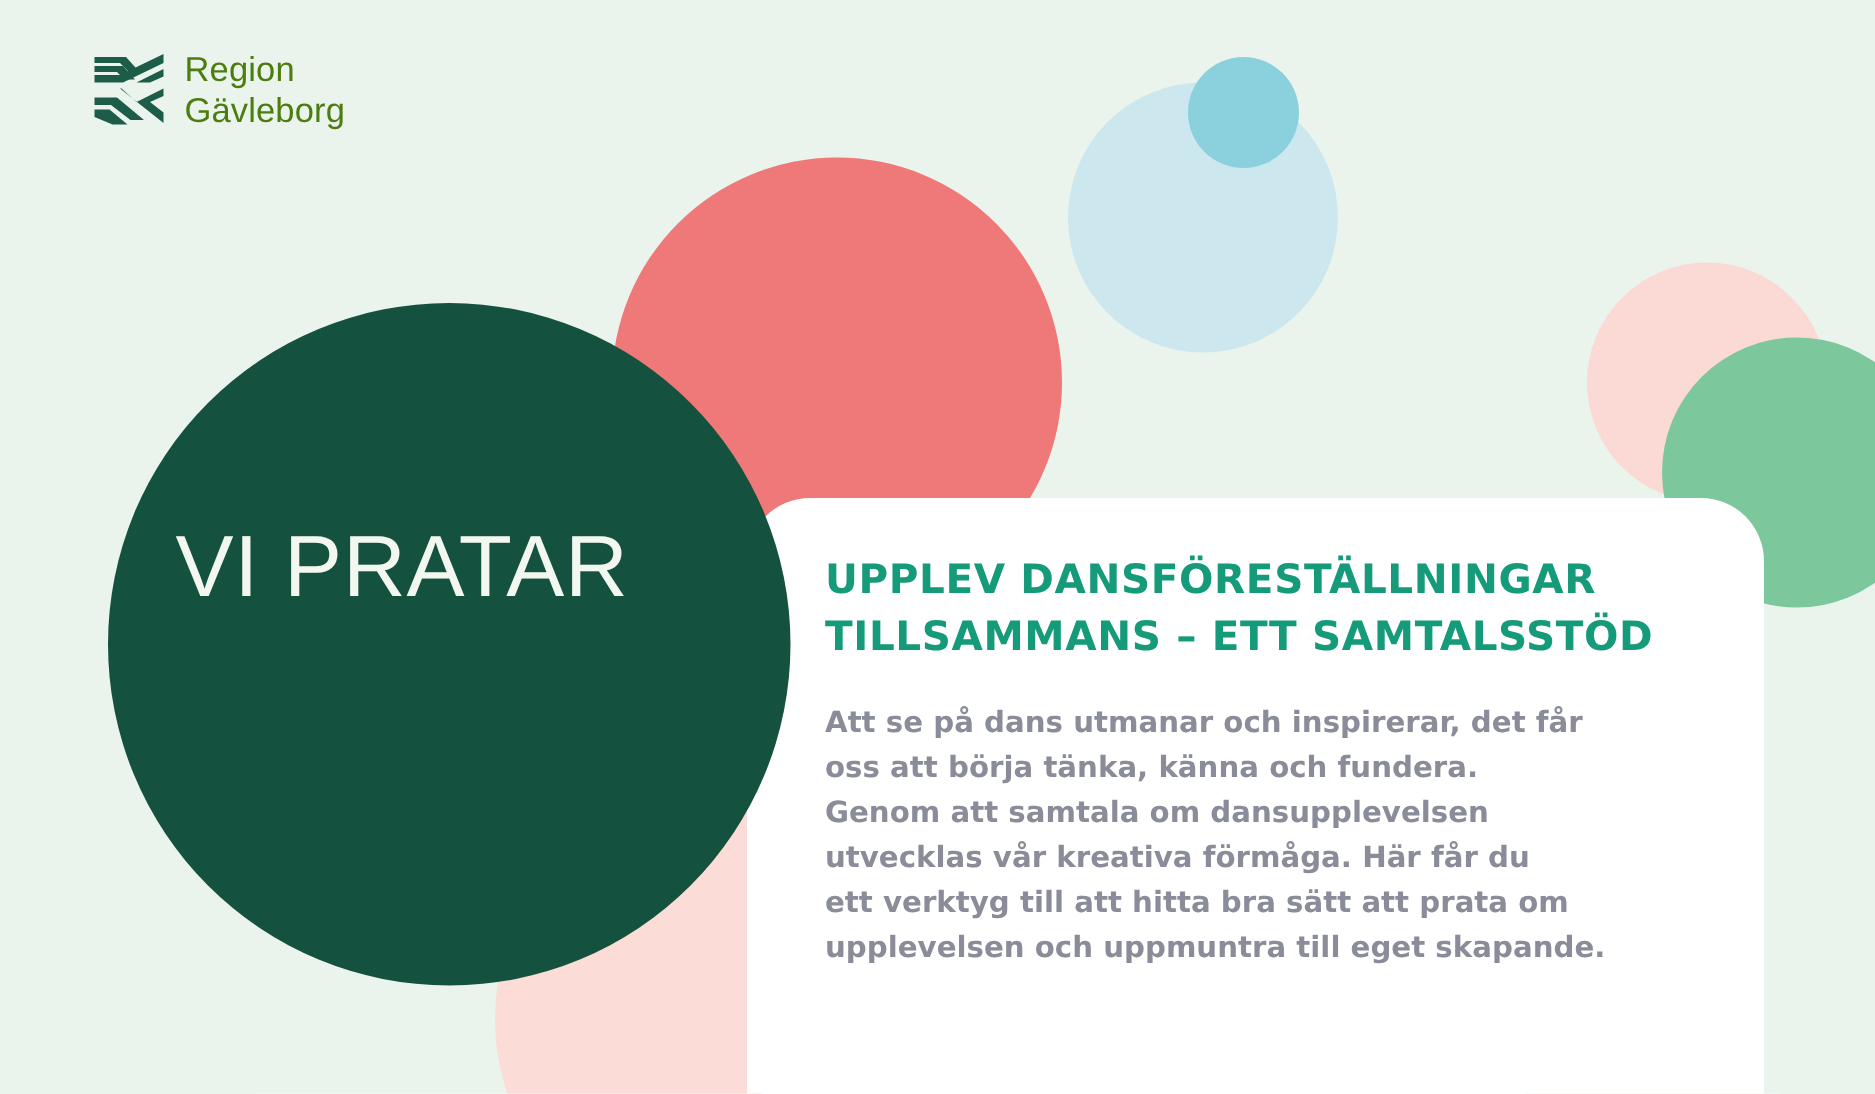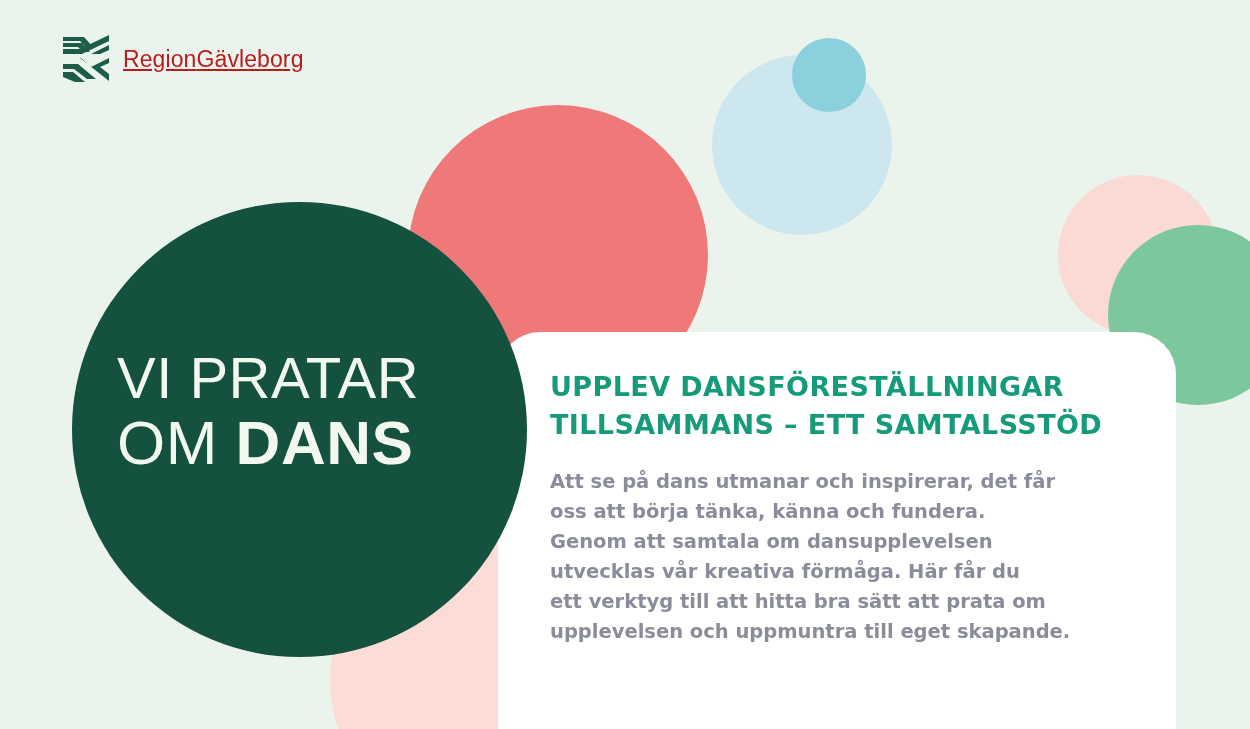--- a/index.html
+++ b/index.html
@@ -141,28 +141,27 @@
     align-items: center;
     gap: 11px;
   }
   .logo-mark {
     width: 52px;
     height: 52px;
     flex: none;
   }
   .logo-words {
     display: flex;
-    flex-direction: row;
-    color: #b91c1c;
+    flex-direction: column;
+    color: #4d7c0f;
     font-family: "Liberation Sans", sans-serif;
     font-size: 23px;
     font-weight: normal;
     line-height: 1.17;
     letter-spacing: 0.1px;
-    text-decoration: underline;
   }
 </style>
 </head>
 <body>
 
 <div id="poster">
 
   <div class="blob blob-coral"></div>
   <div class="blob blob-paleblue"></div>
   <div class="blob blob-cyan"></div>
@@ -179,21 +178,20 @@
 Genom att samtala om dansupplevelsen
 utvecklas vår kreativa förmåga. Här får du
 ett verktyg till att hitta bra sätt att prata om
 upplevelsen och uppmuntra till eget skapande.</p>
     </div>
   </div>
 
   <div class="hero-circle">
     <div class="hero-text">
       <span class="hero-line hero-line-1">VI PRATAR</span>
-      <span class="hero-line hero-line-2"><span>OM </span><span class="hero-strong">DANS</span></span>
     </div>
   </div>
 
   <div class="logo">
     <svg class="logo-mark" viewBox="0 0 52 52">
       <g fill="#1d5c49">
         <path d="M3 4 L24 4 L33 14 L26 14 L20 8 L3 8 Z"></path>
         <path d="M3 10 L22 10 L30 19 L23 19 L18 14 L3 14 Z"></path>
         <path d="M3 16 L20 16 L49 2 L49 8 L22 21 L3 21 Z"></path>
         <path d="M49 12 L31 21 L40 21 L49 17 Z"></path>

